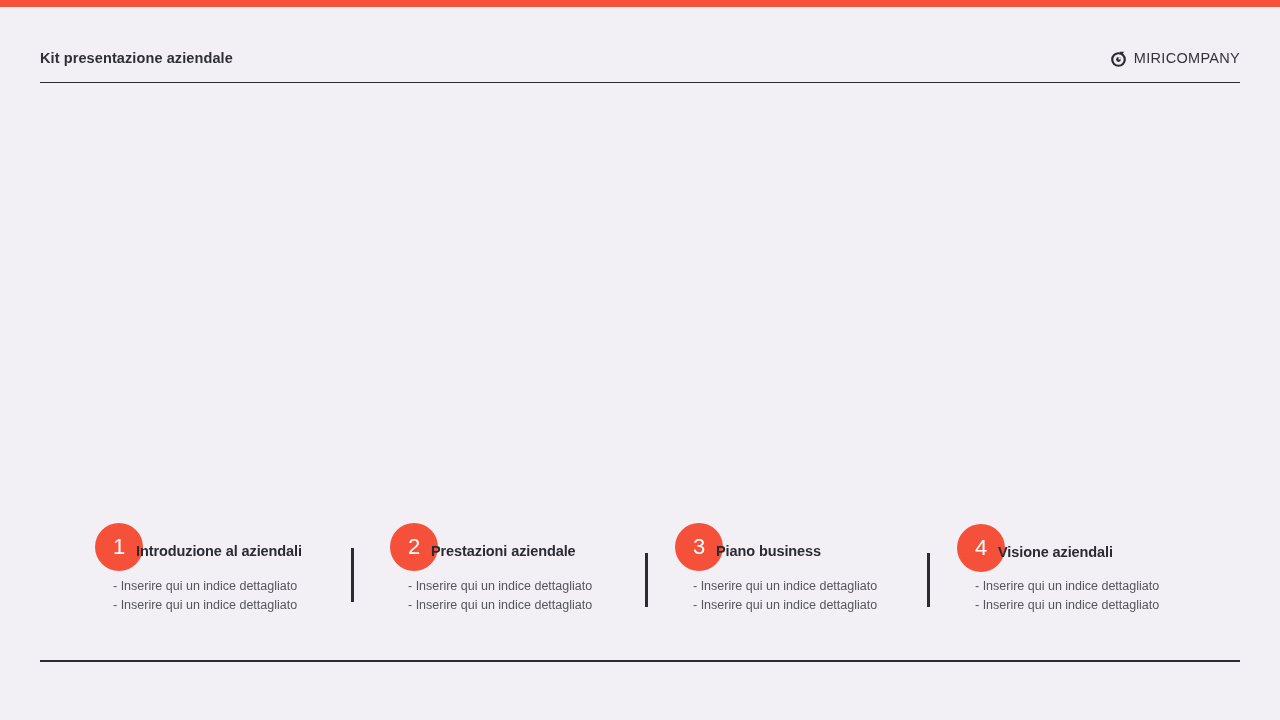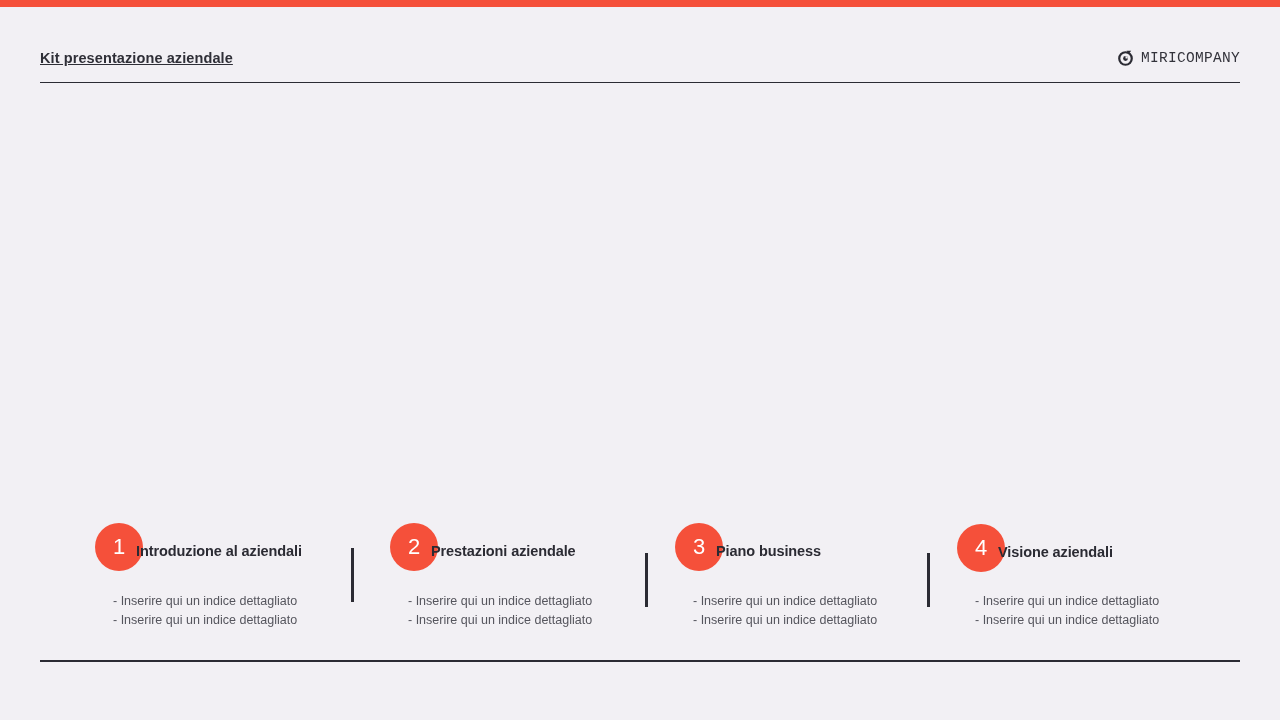--- a/index.html
+++ b/index.html
@@ -36,28 +36,26 @@
     display: flex;
     align-items: flex-start;
     justify-content: space-between;
   }
   .header-title {
     font-size: 14.5px;
     font-weight: bold;
     color: #2f2f37;
     letter-spacing: 0.1px;
     line-height: 20px;
-    text-decoration: underline;
   }
   .brand {
     display: flex;
-    align-items: center;
+    align-items: flex-end;
     gap: 7px;
     line-height: 20px;
-    font-family: Liberation Mono, monospace;
   }
   .brand-mark {
     width: 17px;
     height: 17px;
     display: block;
     flex: 0 0 auto;
   }
   .brand-name {
     font-size: 14.5px;
     font-weight: normal;
@@ -118,21 +116,20 @@
     letter-spacing: -0.1px;
   }
   .item-4 .num-circle { top: 9px; }
   .item-4 .item-title { top: 29px; }
 
   .item-lines {
     position: absolute;
     left: 18px;
     top: 62px;
     width: 240px;
-    margin-top: 15px;
   }
   .item-line {
     font-size: 12.5px;
     color: #55555d;
     line-height: 19px;
     white-space: nowrap;
   }
 
   
   .v-div {

